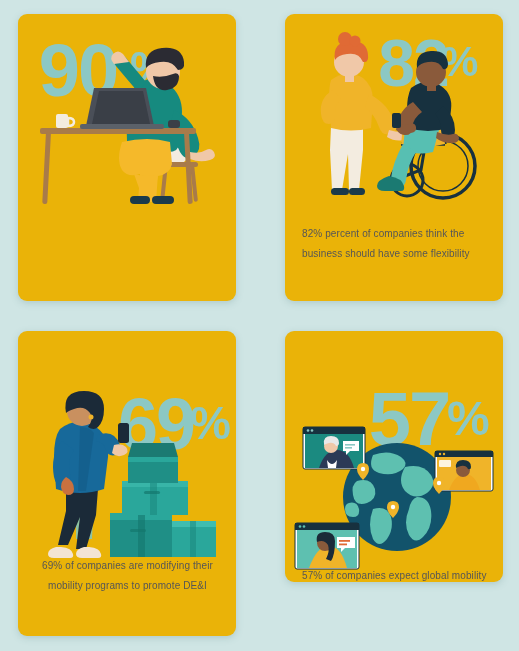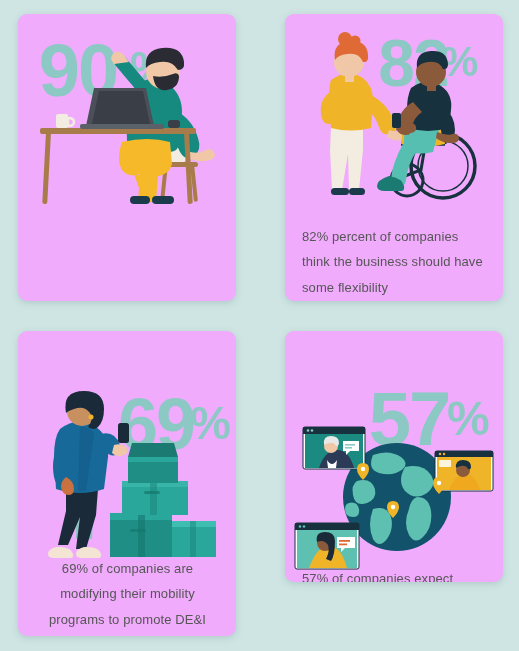--- a/index.html
+++ b/index.html
@@ -19,21 +19,21 @@
 
   .cards-grid {
     position: absolute;
     left: 0; top: 0;
     width: 519px;
     height: 651px;
   }
 
   .stat-card {
     position: absolute;
-    background: #f0abfc;
+    background: #eab308;
     border-radius: 9px;
     box-shadow: 0 2px 7px rgba(90,130,128,0.26);
     overflow: hidden;
   }
 
   
   .card-1 { left: 18px;  top: 14px;  width: 218px; height: 287px; }
   .card-2 { left: 285px; top: 14px;  width: 218px; height: 287px; }
   .card-3 { left: 18px;  top: 331px; width: 218px; height: 305px; }
   .card-4 { left: 285px; top: 331px; width: 218px; height: 251px; }
@@ -45,21 +45,21 @@
   }
   .card-3 .illustration,
   .card-4 .illustration { height: 215px; margin-top: 32px; }
 
   .illustration svg { display: block; width: 100%; height: 100%; }
 
   .card-caption {
     position: absolute;
     left: 17px;
     right: 16px;
-    font-size: 13px;
+    font-size: 10px;
     line-height: 1.95;
     color: #565656;
     letter-spacing: 0.1px;
   }
   .card-1 .card-caption { top: 229px; }
   .card-2 .card-caption { top: 218px; }
   .card-3 .card-caption { top: 556px; }
   .card-4 .card-caption { top: 566px; }
   
   .card-1 .card-caption { top: 221px; }

